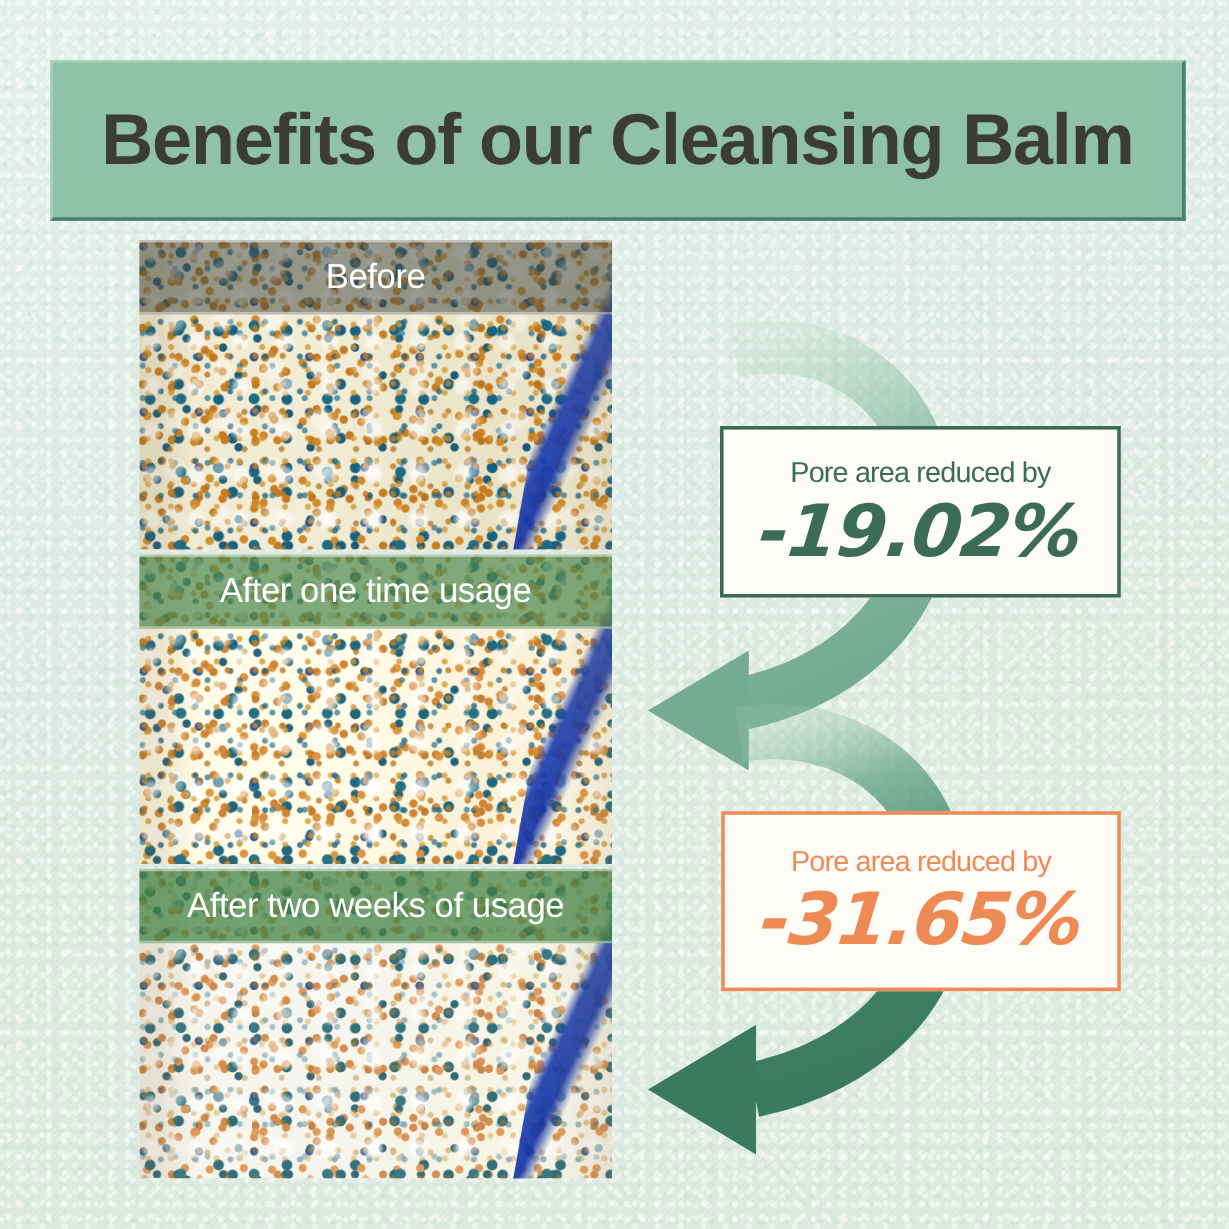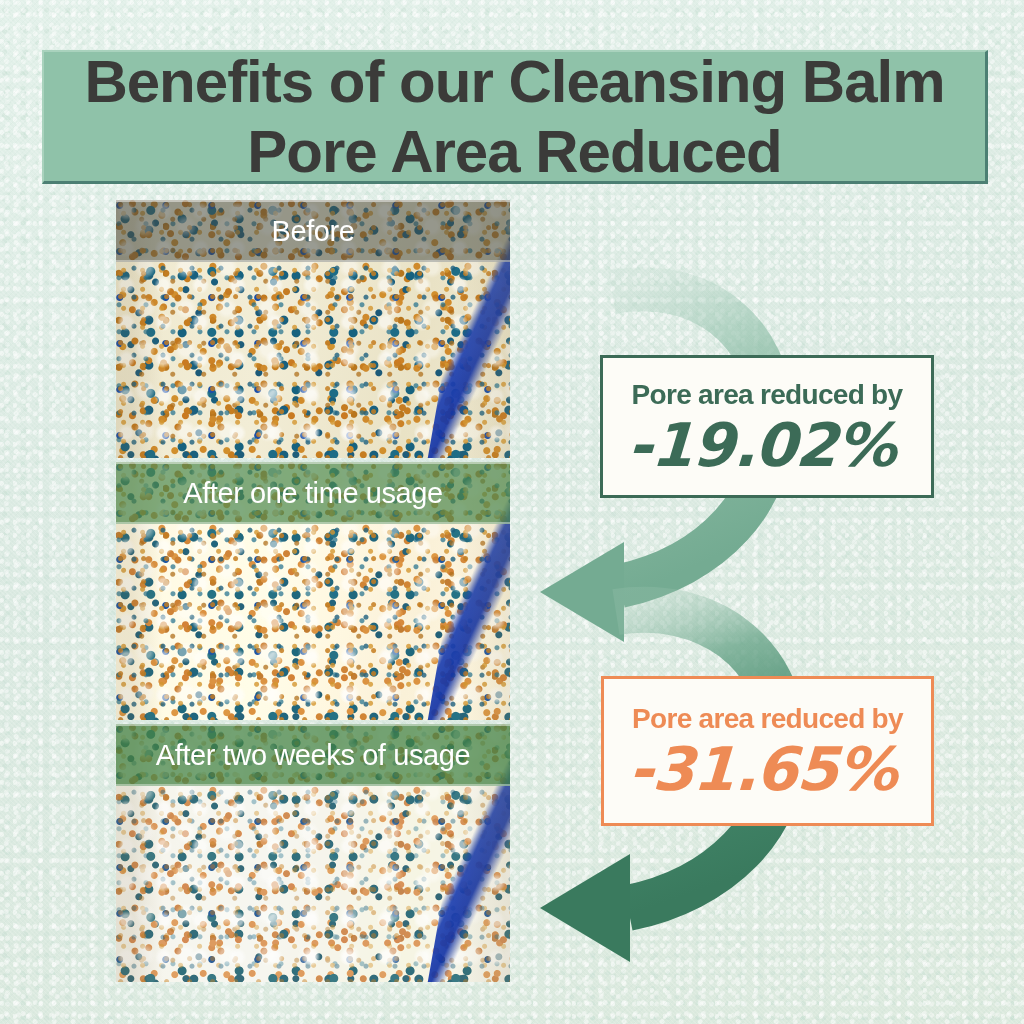--- a/index.html
+++ b/index.html
@@ -177,21 +177,21 @@
   }
   #callout-green{
     left:600px;top:355px;width:334px;height:143px;
     border:3px solid #3c6b57;
   }
   #callout-orange{
     left:601px;top:676px;width:333px;height:150px;
     border:3px solid #ee8b55;
   }
   .callout-label{
-    font-size:28px;font-weight:bold;letter-spacing:-.7px;
+    font-size:24px;font-weight:normal;letter-spacing:-.7px;
     white-space:nowrap;
   }
   .callout-value{
     font-family:"DejaVu Sans", sans-serif;
     font-size:60px;
     font-weight:bold;
     font-style:italic;
     letter-spacing:-1px;
     white-space:nowrap;
     line-height:1;
@@ -204,21 +204,20 @@
   #callout-orange .callout-value{color:#ee8b55;}
 </style>
 </head>
 <body>
 
 <div id="bg-texture"></div>
 <div id="bg-noise"></div>
 
 <div id="title-banner">
   <div class="title-line">Benefits of our Cleansing Balm</div>
-  <div class="title-line">Pore Area Reduced</div>
 </div>
 
 <div id="photo-stack">
 
   <div class="photo-panel" id="panel-before">
     <div class="skin skin-a"></div>
     <div class="skin-speck"></div>
     <div class="skin-light"></div>
     <div class="blue-streak"></div>
     <div class="edge-shade"></div>

